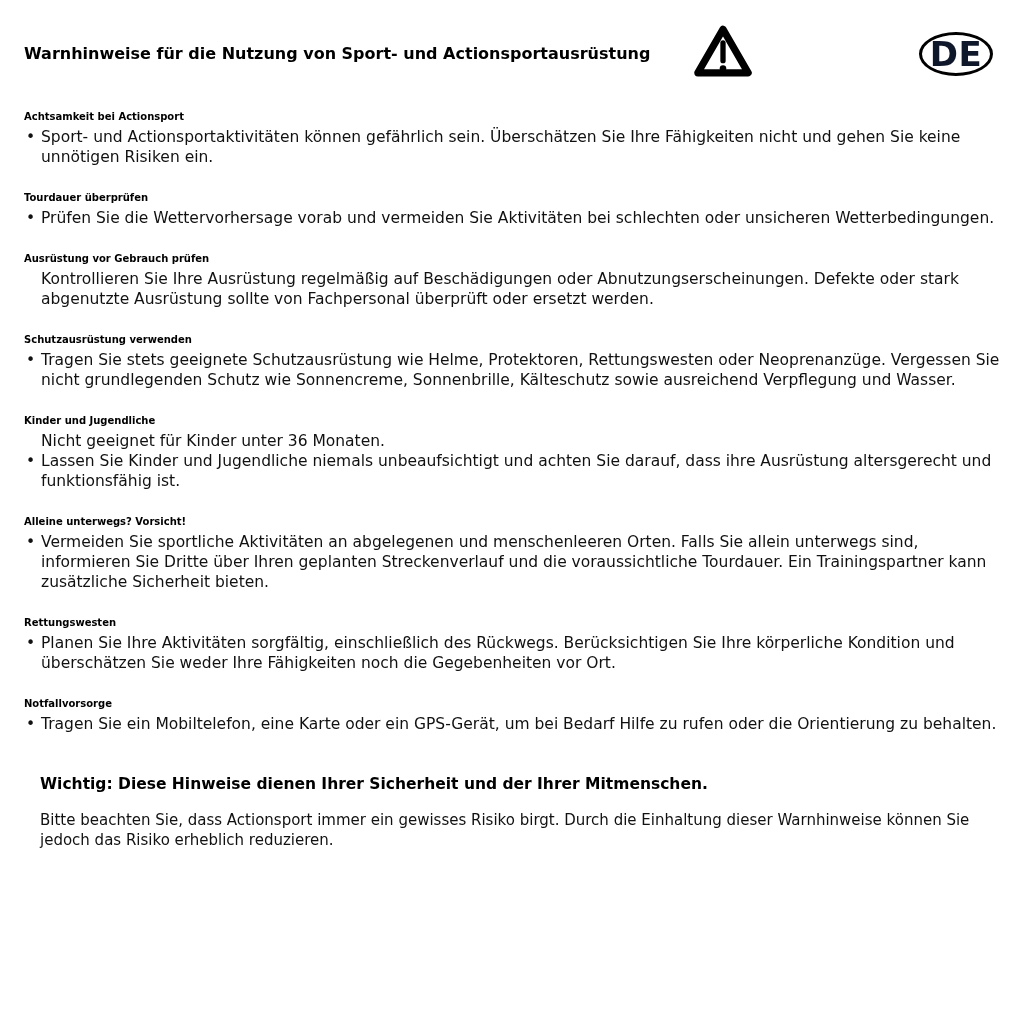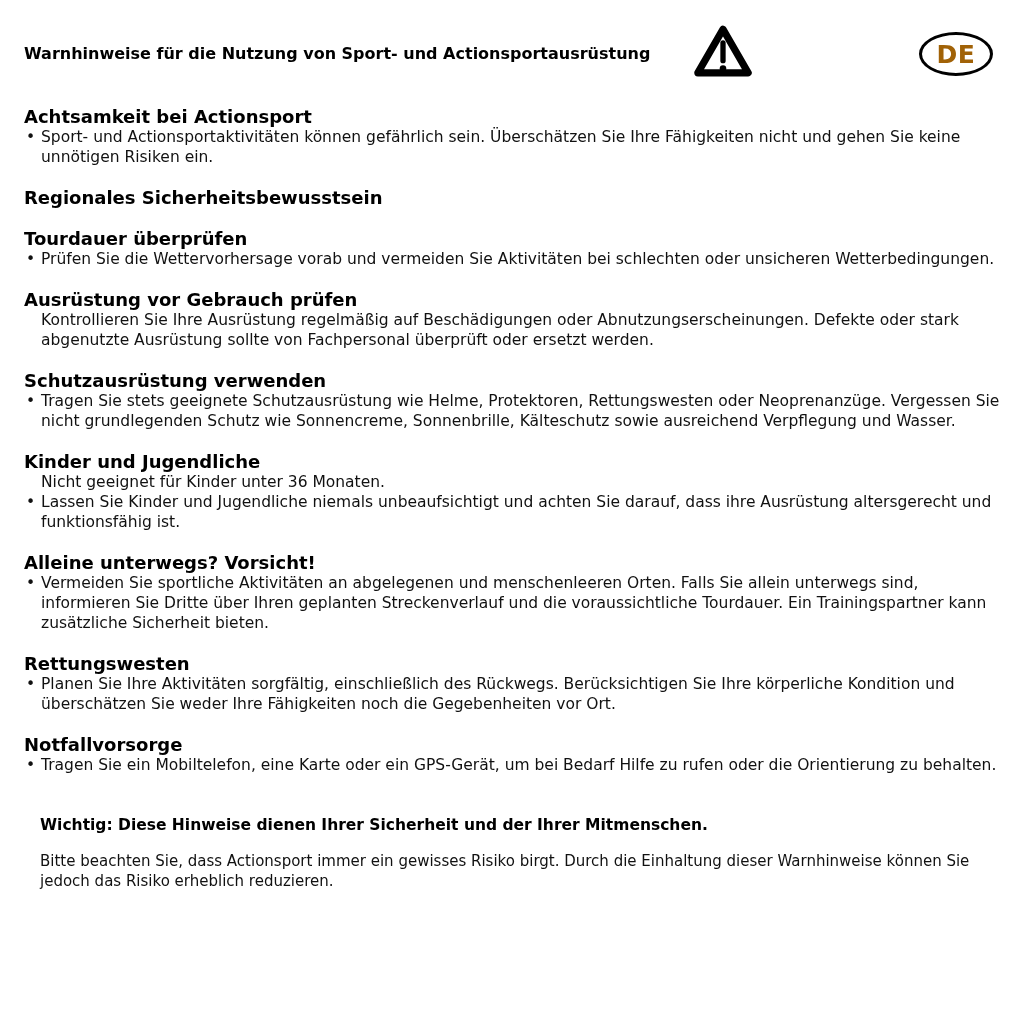--- a/index.html
+++ b/index.html
@@ -44,29 +44,29 @@
     top: 32px;
     width: 74px;
     height: 44px;
     box-sizing: border-box;
     border: 3.5px solid #000000;
     border-radius: 50%;
     display: flex;
     align-items: center;
     justify-content: center;
     font-weight: bold;
-    font-size: 25px;
+    font-size: 34px;
     letter-spacing: 0.5px;
-    color: #a16207;
+    color: #0f172a;
     background: #ffffff;
   }
   
   .warn-section { margin: 0 0 21px 0; }
   .section-heading {
-    font-size: 18px;
+    font-size: 10px;
     line-height: 20px;
     font-weight: bold;
     margin: 0;
     color: #000000;
   }
   .item {
     font-size: 15.5px;
     line-height: 20px;
     color: #111111;
   }
@@ -112,21 +112,20 @@
 
   <main id="sections">
       <section class="warn-section">
         <h2 class="section-heading">Achtsamkeit bei Actionsport</h2>
         <div class="item bullet">
           <span class="marker">•</span>
           <span class="txt">Sport- und Actionsportaktivitäten können gefährlich sein. Überschätzen Sie Ihre Fähigkeiten nicht und gehen Sie keine unnötigen Risiken ein.</span>
         </div>
       </section>
       <section class="warn-section">
-        <h2 class="section-heading">Regionales Sicherheitsbewusstsein</h2>
       </section>
       <section class="warn-section">
         <h2 class="section-heading">Tourdauer überprüfen</h2>
         <div class="item bullet">
           <span class="marker">•</span>
           <span class="txt">Prüfen Sie die Wettervorhersage vorab und vermeiden Sie Aktivitäten bei schlechten oder unsicheren Wetterbedingungen.</span>
         </div>
       </section>
       <section class="warn-section">
         <h2 class="section-heading">Ausrüstung vor Gebrauch prüfen</h2>

